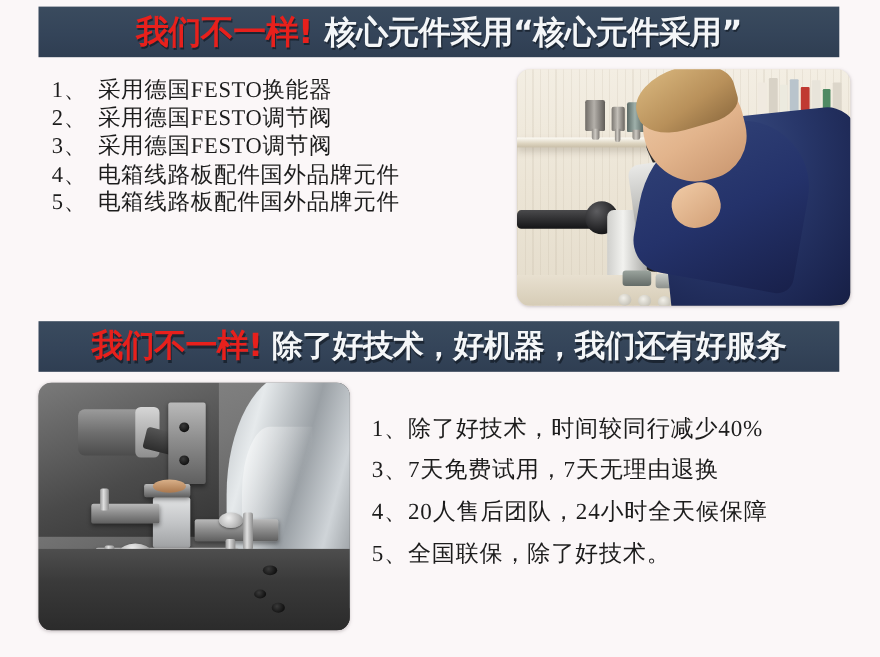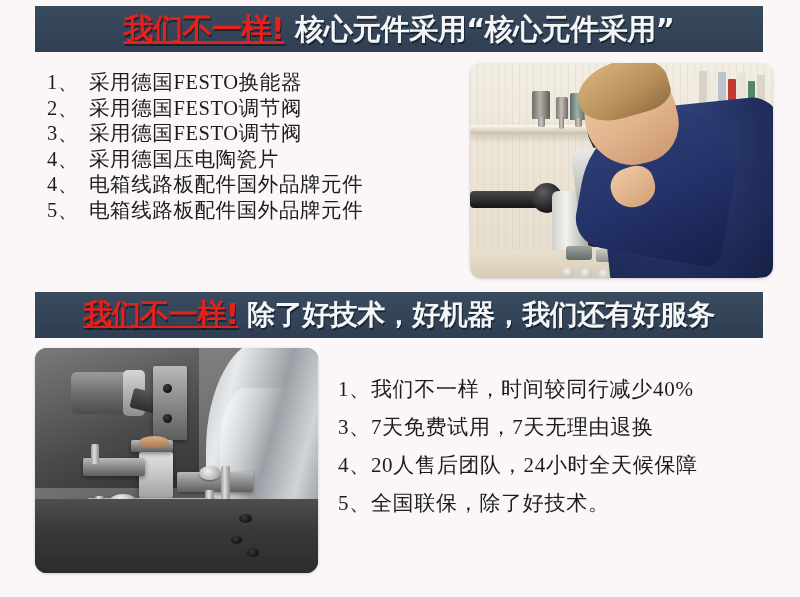--- a/index.html
+++ b/index.html
@@ -37,21 +37,20 @@
     align-items: baseline;
     justify-content: center;
     white-space: nowrap;
   }
   .banner-red {
     color: #e8201c;
     font-family: "DejaVu Sans", "Liberation Sans", sans-serif;
     font-weight: bold;
     letter-spacing: -0.5px;
     text-shadow: 1px 2px 0 rgba(10,14,22,0.55);
-    text-decoration: underline;
   }
   .banner-white {
     color: #f4f6f8;
     font-family: "DejaVu Sans", "Liberation Sans", sans-serif;
     font-weight: bold;
     letter-spacing: -0.5px;
     text-shadow: 1px 2px 0 rgba(10,14,22,0.55);
   }
 
   #banner-one {
@@ -412,23 +411,20 @@
 
   <ul class="feature-list" id="list-materials">
     <li>
       <span class="idx">1、</span><span>采用德国FESTO换能器</span>
     </li>
     <li>
       <span class="idx">2、</span><span>采用德国FESTO调节阀</span>
     </li>
     <li>
       <span class="idx">3、</span><span>采用德国FESTO调节阀</span>
-    </li>
-    <li>
-      <span class="idx">4、</span><span>采用德国压电陶瓷片</span>
     </li>
     <li>
       <span class="idx">4、</span><span>电箱线路板配件国外品牌元件</span>
     </li>
     <li>
       <span class="idx">5、</span><span>电箱线路板配件国外品牌元件</span>
     </li>
   </ul>
 
   <div class="photo" id="photo-microscope">
@@ -525,21 +521,21 @@
     <div class="dowel" style="left:170px;top:142px;width:9px;height:42px;"></div>
 
     <div class="table-top"></div>
     <div class="bolt-hole" style="left:204px;top:166px;width:13px;height:9px;"></div>
     <div class="bolt-hole" style="left:196px;top:188px;width:11px;height:8px;"></div>
     <div class="bolt-hole" style="left:212px;top:200px;width:12px;height:9px;"></div>
   </div>
 
   <ul class="feature-list" id="list-service">
     <li>
-      <span class="idx">1、</span><span>我们不一样，时间较同行减少40%</span>
+      <span class="idx">1、</span><span>除了好技术，时间较同行减少40%</span>
     </li>
     <li>
       <span class="idx">3、</span><span>7天免费试用，7天无理由退换</span>
     </li>
     <li>
       <span class="idx">4、</span><span>20人售后团队，24小时全天候保障</span>
     </li>
     <li>
       <span class="idx">5、</span><span>全国联保，除了好技术。</span>
     </li>

